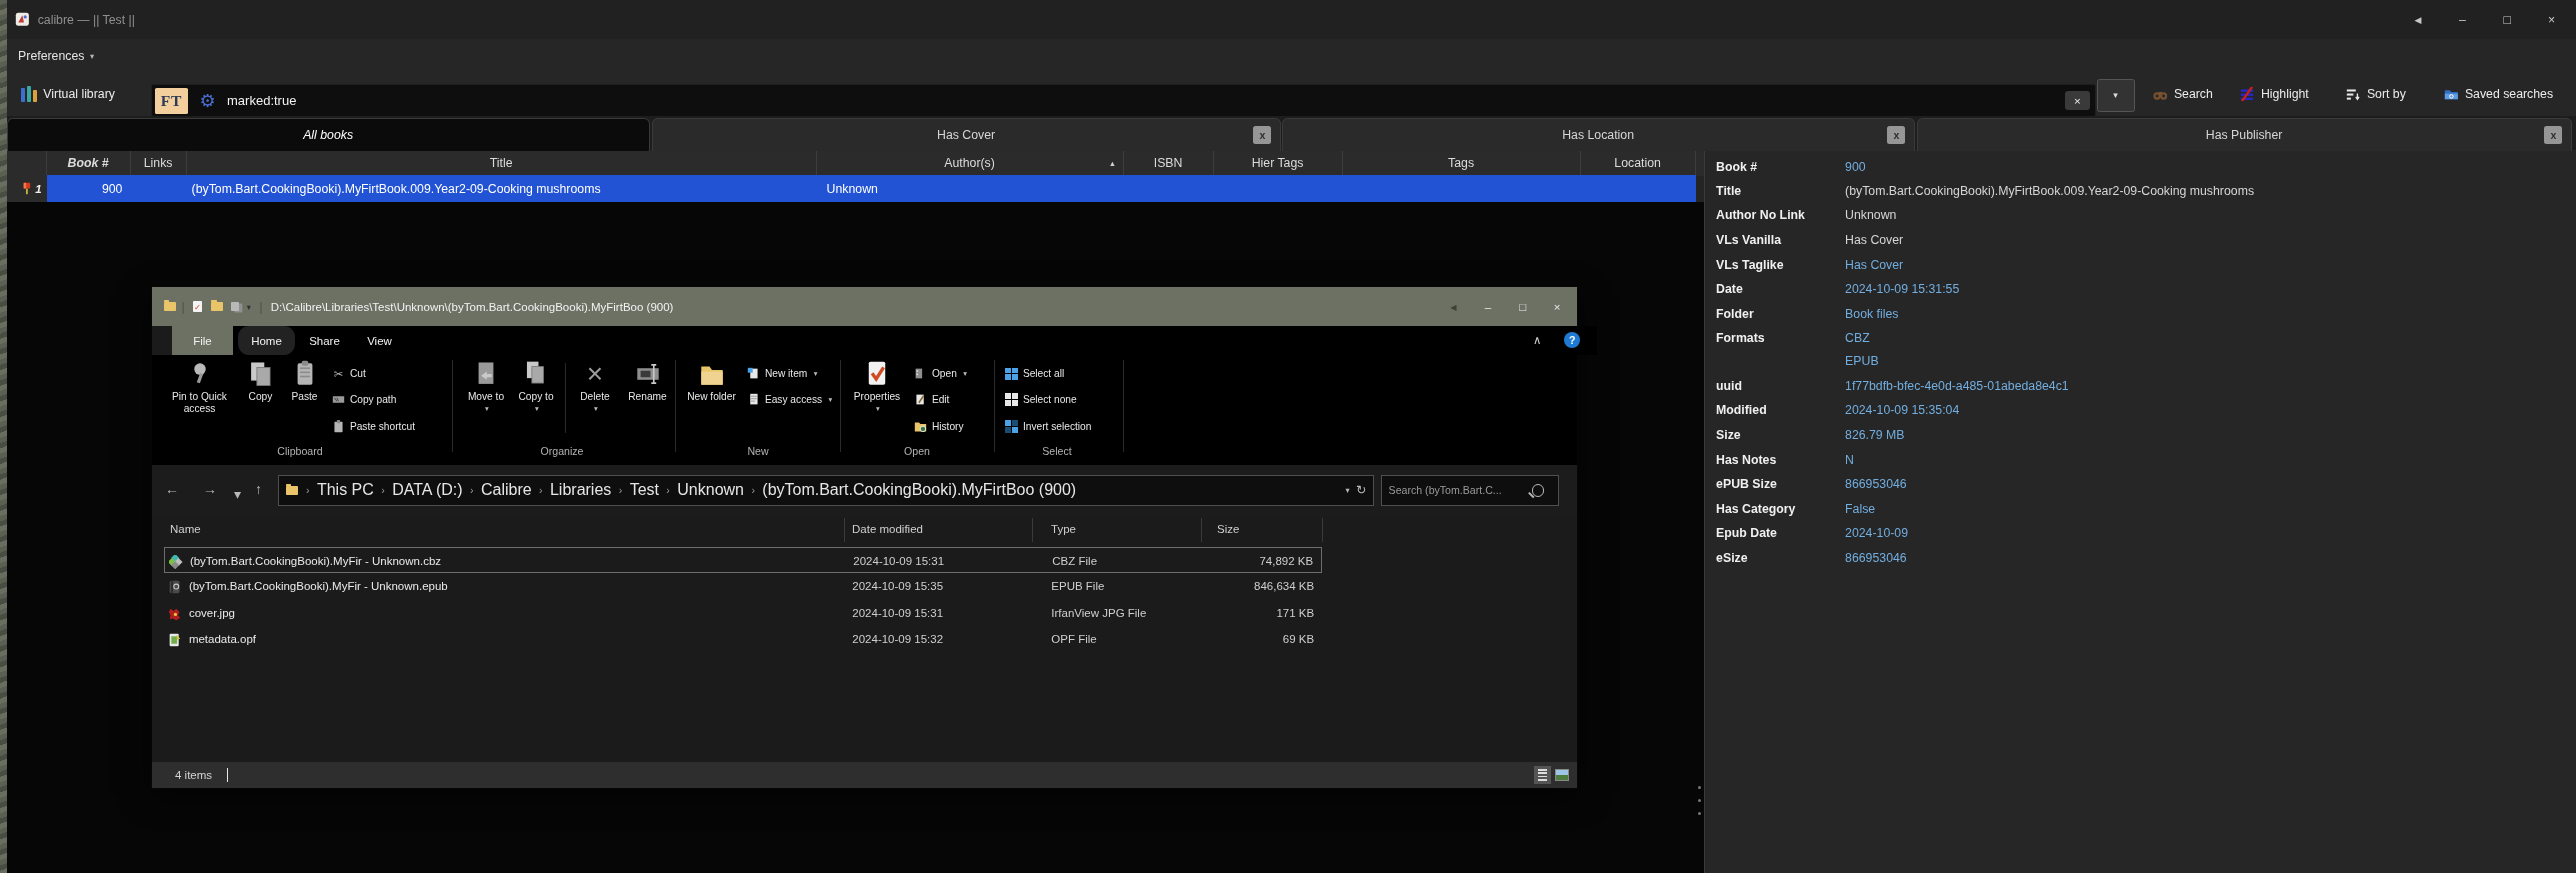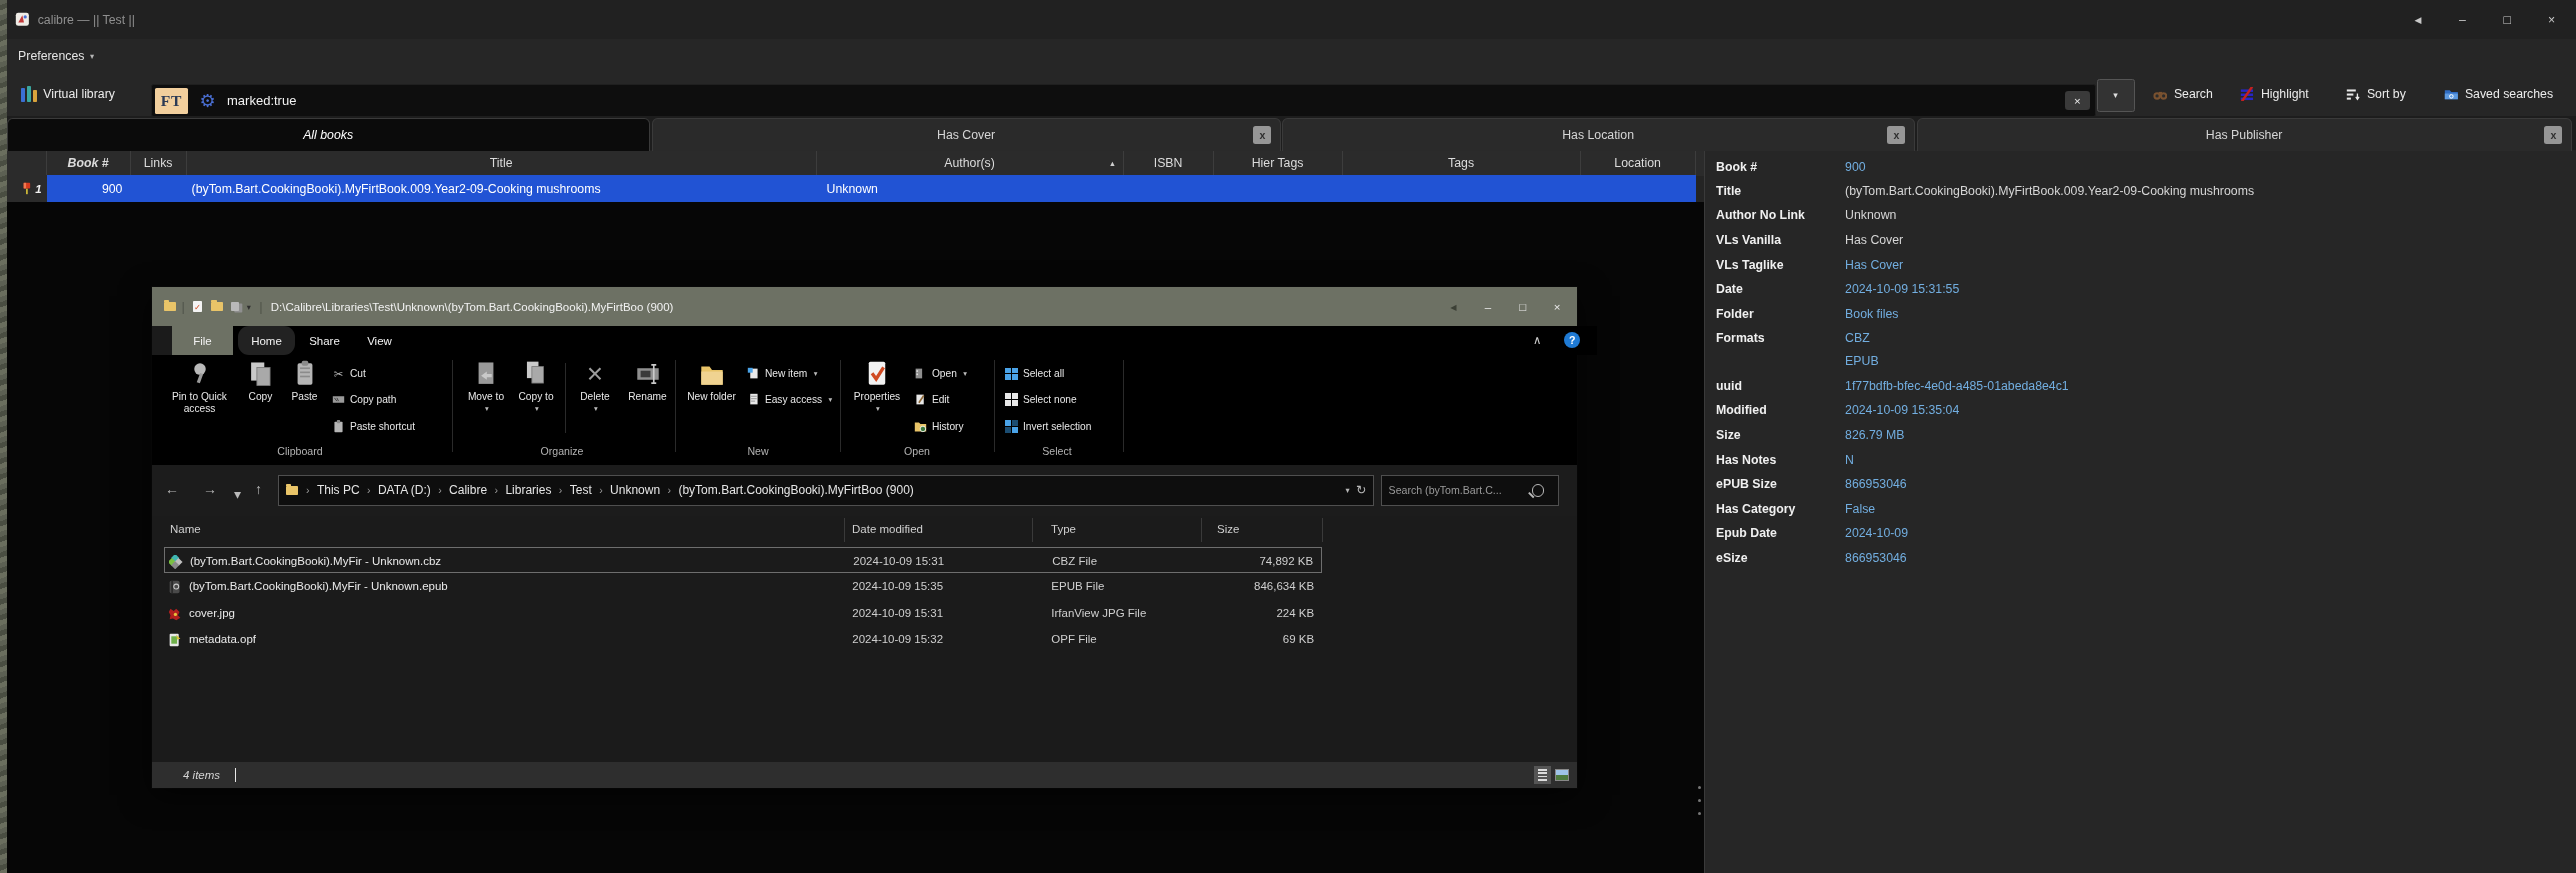--- a/index.html
+++ b/index.html
@@ -101,41 +101,41 @@
   .rib-small{position:absolute;display:flex;align-items:center;gap:4.9px;color:#e8e8e8;font-size:10.2px;height:21px;}
   .sm-ico{width:13px;height:13px;display:inline-flex;align-items:center;justify-content:center;position:relative;}
   .dd{font-size:7.4px;color:#bbb;margin-left:1.6px;}
   .big-x{font-size:28px;color:#9d9d9d;line-height:28px;}
   .grid4{display:grid;grid-template-columns:5.7px 5.7px;grid-template-rows:5.7px 5.7px;gap:0.8px;}
   .g-b{background:#4aa3e8;} .g-w{background:#e8e8e8;} .g-h{background:#1b4d72;}
 
   #exp-address{left:0;top:178px;width:100%;height:52px;background:#1c1c1c;}
   .nav-ico{color:#b9b9b9;font-size:14px;}
   #addr-box{left:126px;top:9.8px;width:1096px;height:31px;background:#0e0e0e;border:0.8px solid #4f4f4f;display:flex;align-items:center;box-sizing:border-box;}
-  .crumb{color:#e6e6e6;font-size:12px;white-space:nowrap;}
+  .crumb{color:#e6e6e6;font-size:16px;white-space:nowrap;}
   .crumb-sep{color:#9a9a9a;font-size:10.6px;margin:0 7.4px;}
   #addr-folder{margin-left:6.6px;}
   #search-box{left:1229px;top:9.8px;width:178px;height:31px;background:#0e0e0e;border:0.8px solid #4f4f4f;display:flex;align-items:center;box-sizing:border-box;}
   #search-ph{color:#9a9a9a;font-size:10.6px;margin-left:6.6px;white-space:nowrap;overflow:hidden;width:143px;}
   .mag{width:10.6px;height:10.6px;border:1.6px solid #b9b9b9;border-radius:50%;position:relative;flex:none;}
   .mag:after{content:"";position:absolute;left:-4.9px;top:9px;width:6.6px;height:1.6px;background:#b9b9b9;transform:rotate(45deg);}
 
   #exp-list{left:0;top:229px;width:100%;height:246px;background:#1b1b1b;}
   .lhead{position:absolute;top:6.6px;color:#cfcfcf;font-size:11.5px;}
   .hline{position:absolute;top:1.6px;width:0.8px;height:24.6px;background:#3a3a3a;}
   .frow{position:absolute;left:12.3px;width:1158px;height:26px;}
   .frow.selected{border:0.8px solid #6e6e6e;box-sizing:border-box;}
   .fname{position:absolute;left:24.6px;top:0;height:26px;display:flex;align-items:center;color:#eaeaea;font-size:11.5px;}
   .fmod{position:absolute;left:688px;top:0;height:26px;display:flex;align-items:center;color:#cfcfcf;font-size:11.5px;}
   .ftype{position:absolute;left:887px;top:0;height:26px;display:flex;align-items:center;color:#cfcfcf;font-size:11.5px;}
   .fsize{position:absolute;right:8.2px;top:0;height:26px;display:flex;align-items:center;color:#cfcfcf;font-size:11.5px;}
   .ficon{position:absolute;left:3.3px;top:6.6px;width:14px;height:14px;}
 
   #exp-status{left:0;top:475px;width:100%;height:26px;background:#2e2e2e;display:flex;align-items:center;}
-  #items-count{color:#d4d4d4;font-size:11.5px;margin-left:31px;font-style:italic;}
+  #items-count{color:#d4d4d4;font-size:11.5px;margin-left:23px;}
   #status-cursor{width:1.6px;height:14.7px;background:#e8e8e8;margin-left:14.7px;}
   .view-toggle{width:16.4px;height:18px;margin-left:3.3px;display:flex;align-items:center;justify-content:center;}
   #view-list-btn{background:#555;}
   .vt-lines{width:8.2px;height:11.5px;background:repeating-linear-gradient(#ddd 0 1.6px,transparent 1.6px 3.3px);}
   .vt-img{width:11.5px;height:9.8px;background:linear-gradient(180deg,#9ec4e8 55%,#4d7a3f 55%);border:0.8px solid #888;}
 </style>
 </head>
 <body>
 
 <div id="screen">
@@ -686,21 +686,21 @@
       <div class="frow" style="top:84px">
         <span class="ficon">
           <svg width="14" height="14" viewBox="0 0 17 17">
               <path d="M3 2 l4 3 3-3 4 4 -2 4 3 3 -5 3 -4-2 -4 1 1-5 -2-4 Z" fill="#b01f1f"></path>
               <circle cx="9" cy="9" r="2" fill="#e8c23a"></circle>
             </svg>
         </span>
         <span class="fname">cover.jpg</span>
         <span class="fmod">2024-10-09 15:31</span>
         <span class="ftype">IrfanView JPG File</span>
-        <span class="fsize">224 KB</span>
+        <span class="fsize">171 KB</span>
       </div>
       <div class="frow" style="top:110px">
         <span class="ficon">
           <svg width="14" height="14" viewBox="0 0 17 17">
               <rect x="2" y="1" width="11" height="15" rx="1" fill="#e8e8e8"></rect>
               <rect x="4" y="4" width="7" height="9" fill="#6fb04a"></rect>
               <path d="M10 2 l5 5 -4 1 Z" fill="#d8c23a"></path>
             </svg>
         </span>
         <span class="fname">metadata.opf</span>

